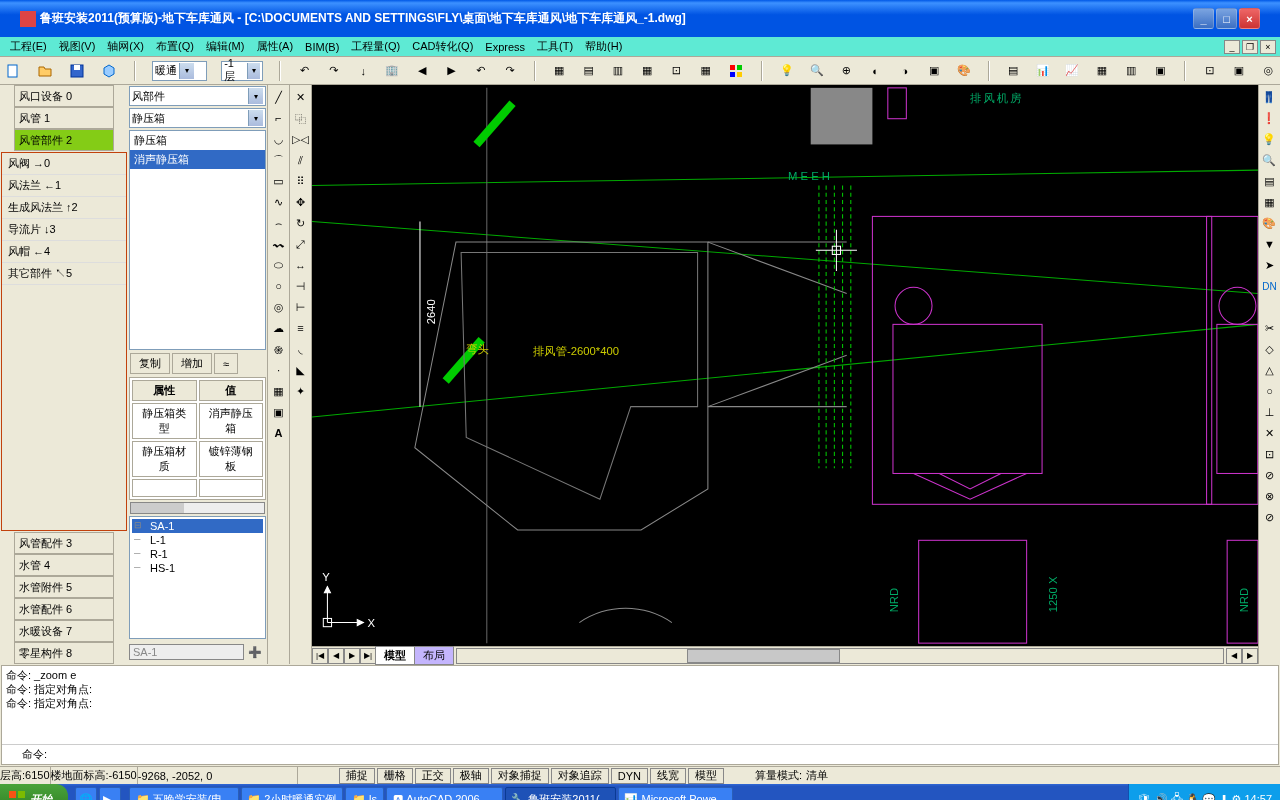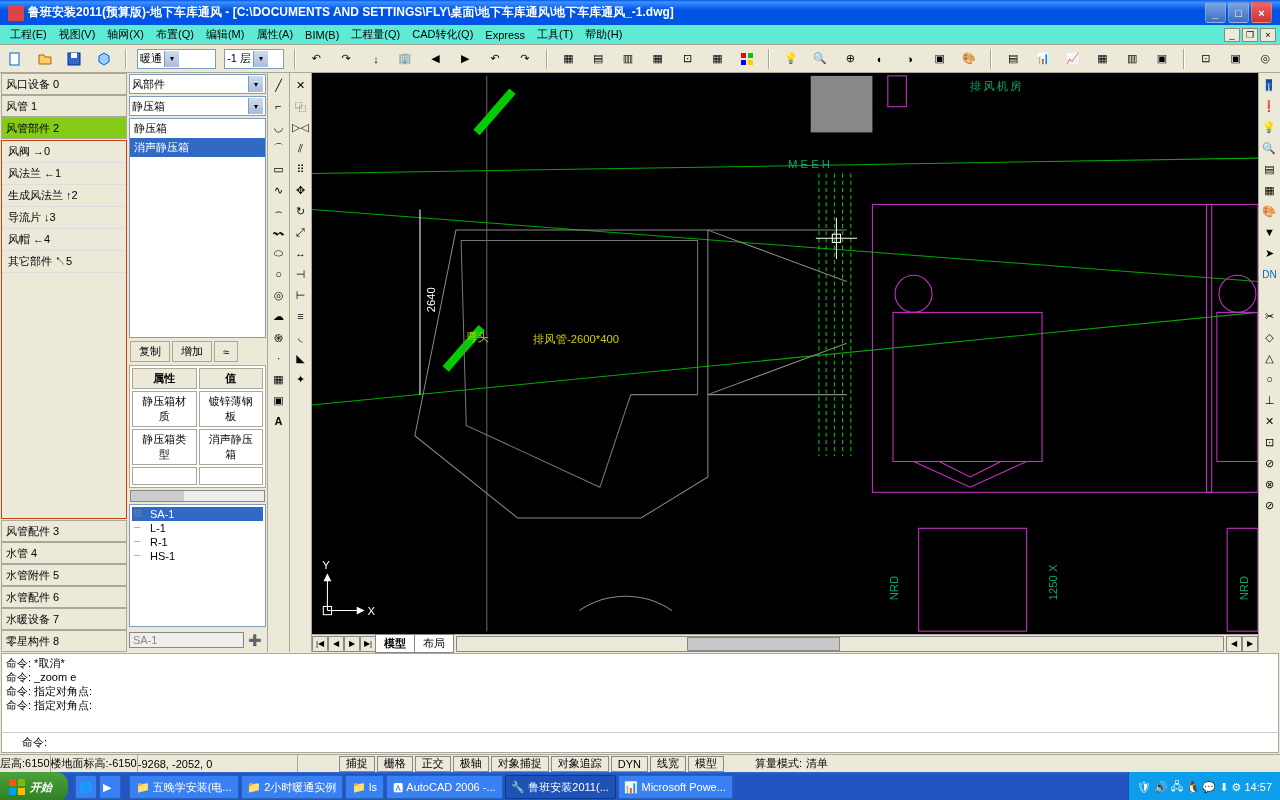--- a/index.html
+++ b/index.html
@@ -1,34 +1,34 @@
 <!DOCTYPE html>
 <html><head>
 <meta charset="utf-8">
 <style>
 * { margin: 0; padding: 0; box-sizing: border-box; font-family: "SimSun", "Microsoft YaHei", sans-serif; font-size: 11px; }
 body { background: #ece9d8; overflow: hidden; width: 1280px; height: 800px; }
-.titlebar { background: linear-gradient(to bottom, #0058e6, #3d91ff 8%, #0054e3 40%, #0054e3); height: 25px; display: flex; align-items: center; color: white; padding: 0 8px; }
+.titlebar { background: linear-gradient(to bottom, #0058e6, #3d91ff 8%, #0054e3 40%, #0054e3); height: 37px; display: flex; align-items: center; color: white; padding: 0 20px; }
 .titlebar-icon { width: 16px; height: 16px; background: #d44; margin-right: 4px; }
 .titlebar-text { flex: 1; font-weight: bold; font-size: 12px; }
 .winbtns { display: flex; gap: 2px; }
 .winbtn { width: 21px; height: 21px; background: linear-gradient(to bottom, #7ba4e0, #3b6fc4); border: 1px solid #fff3; border-radius: 3px; display: flex; align-items: center; justify-content: center; color: white; font-weight: bold; }
 .winbtn.close { background: linear-gradient(to bottom, #e66, #c33); }
 .menubar { background: #5eead4; height: 20px; display: flex; align-items: center; padding: 0 4px; border-bottom: 1px solid #aca899; position: relative; }
 .menubar-item { padding: 2px 6px; cursor: default; }
 .docbtns { position: absolute; right: 4px; display: flex; gap: 2px; }
 .docbtn { width: 16px; height: 14px; border: 1px solid #888; background: #ece9d8; font-size: 9px; display: flex; align-items: center; justify-content: center; }
-.toolbar-row { background: #ece9d8; height: 28px; display: flex; align-items: center; padding: 1px 4px; border-bottom: 1px solid #aca899; gap: 8px; }
+.toolbar-row { background: #ece9d8; height: 28px; display: flex; align-items: center; padding: 1px 4px; border-bottom: 1px solid #aca899; gap: 14px; }
 .tbtn { width: 22px; height: 22px; border: 1px solid transparent; display: flex; align-items: center; justify-content: center; }
 .tbsep { width: 2px; height: 20px; border-left: 1px solid #aca899; border-right: 1px solid #fff; margin: 0 2px; }
 .combo { height: 20px; border: 1px solid #7f9db9; background: white; padding: 0 2px; display: flex; align-items: center; }
 .combo-arrow { width: 15px; height: 16px; background: linear-gradient(#cde, #abd); border-left: 1px solid #7f9db9; display: flex; align-items: center; justify-content: center; font-size: 8px; margin-left: 2px; }
 .main-area { display: flex; height: calc(100% - 25px - 20px - 28px - 100px - 18px - 30px); }
 .left-panel { width: 128px; background: #ece9d8; display: flex; flex-direction: column; }
-.panel-item { height: 22px; border: 1px solid #aca899; background: #ece9d8; display: flex; align-items: center; padding: 0 4px; margin: 0 1px; }
+.panel-item { height: 22px; border: 1px solid #aca899; background: #ece9d8; display: flex; align-items: center; padding: 0 4px; margin: 0 14px; }
 .panel-item.sel { background: #84cc16; text-align: right; }
 .subpanel { flex: 1; background: #ece9d8; border: 1px solid #c2410c; margin: 1px; overflow: hidden; }
 .subitem { padding: 3px 6px; border-bottom: 1px solid #ddd; }
 .mid-panel { width: 140px; background: #ece9d8; display: flex; flex-direction: column; border-right: 1px solid #aca899; }
 .listbox { background: white; border: 1px solid #7f9db9; margin: 1px; overflow: auto; }
 .listitem { padding: 2px 4px; }
 .listitem.sel { background: #316ac5; color: white; }
 .btn-row { display: flex; gap: 2px; padding: 2px; }
 .btn { padding: 2px 8px; border: 1px solid #aca899; background: #ece9d8; }
 .prop-table { border: 1px solid #aca899; margin: 1px; background: white; }
@@ -40,21 +40,21 @@
 .tree-item.leaf::before { content: "─"; }
 .tree-item.sel { background: #316ac5; color: white; }
 .vtoolstrip { width: 22px; background: #ece9d8; display: flex; flex-direction: column; gap: 1px; padding: 2px 0; border-right: 1px solid #aca899; }
 .vtoolstrip.right { border-right: none; border-left: 1px solid #aca899; }
 .vtbtn { width: 20px; height: 20px; display: flex; align-items: center; justify-content: center; margin: 0 auto; }
 .canvas-wrap { flex: 1; display: flex; flex-direction: column; background: black; position: relative; }
 .canvas { flex: 1; background: black; position: relative; overflow: hidden; }
 .canvas svg { width: 100%; height: 100%; }
 .tabs-scroll { height: 18px; background: #ece9d8; display: flex; align-items: center; border-top: 1px solid #aca899; }
 .scroll-btn { width: 16px; height: 16px; border: 1px solid #888; background: #ece9d8; display: flex; align-items: center; justify-content: center; font-size: 8px; }
-.tab { padding: 1px 8px; border: 1px solid #888; background: #ffffff; margin-left: -1px; }
+.tab { padding: 1px 8px; border: 1px solid #888; background: #c4b5fd; margin-left: -1px; }
 .tab.active { background: white; font-weight: bold; }
 .hscroll { flex: 1; height: 16px; background: #ece9d8; border: 1px solid #888; position: relative; margin: 0 2px; }
 .hscroll-thumb { position: absolute; left: 30%; width: 20%; height: 100%; background: #c8c8c8; border: 1px solid #888; }
 .cmdline-area { height: 100px; background: white; border: 1px solid #aca899; margin: 1px; display: flex; flex-direction: column; }
 .cmd-history { flex: 1; padding: 2px 4px; font-family: "SimSun", monospace; font-size: 12px; line-height: 14px; overflow: hidden; border-bottom: 1px solid #ccc; }
 .cmd-input { padding: 2px 20px; font-family: "SimSun", monospace; }
 .status-bar { height: 18px; background: #ece9d8; display: flex; align-items: center; border-top: 1px solid #aca899; font-size: 11px; }
 .status-cell { padding: 0 0; border-right: 1px solid #aca899; height: 100%; display: flex; align-items: center; }
 .status-btn { padding: 0 6px; border: 1px solid #888; background: #ece9d8; margin: 0 1px; height: 16px; display: flex; align-items: center; }
 .taskbar { height: 30px; background: linear-gradient(to bottom, #3168d5, #2355c0 8%, #2355c0 92%, #1843a8); display: flex; align-items: center; }
@@ -214,26 +214,26 @@
       <button class="btn">增加</button>
       <button class="btn">≈</button>
     </div>
     <table class="prop-table">
       <tbody>
           <tr>
             <th>属性</th>
             <th>值</th>
           </tr>
       <tr>
+            <td>静压箱类型</td>
+            <td>消声静压箱</td>
+          </tr>
+      <tr>
             <td>静压箱材质</td>
             <td>镀锌薄钢板</td>
-          </tr>
-      <tr>
-            <td>静压箱类型</td>
-            <td>消声静压箱</td>
           </tr>
       <tr>
             <td>&nbsp;</td>
             <td>&nbsp;</td>
           </tr>
     </tbody>
       </table>
     <div style="height:14px;display:flex;align-items:center;padding:0 2px">
       <div style="flex:1;height:12px;border:1px solid #888;background:#eee;position:relative">
           <div style="position:absolute;left:0;width:40%;height:100%;background:#ccc"></div>
@@ -389,21 +389,20 @@
     <div class="vtbtn">✕</div>
     <div class="vtbtn">⊡</div>
     <div class="vtbtn">⊘</div>
     <div class="vtbtn">⊗</div>
     <div class="vtbtn">⊘</div>
   </div>
 </div>
 
 <div class="cmdline-area">
   <div class="cmd-history">
-    <div>命令: *取消*</div>
     <div>命令:  _zoom  e</div>
     <div>命令: 指定对角点:</div>
     <div>命令: 指定对角点:</div>
   </div>
   <div class="cmd-input">
     <span>命令:</span>
     <input type="text" style="width: 90%; display: inline;">
   </div>
 </div>
 

